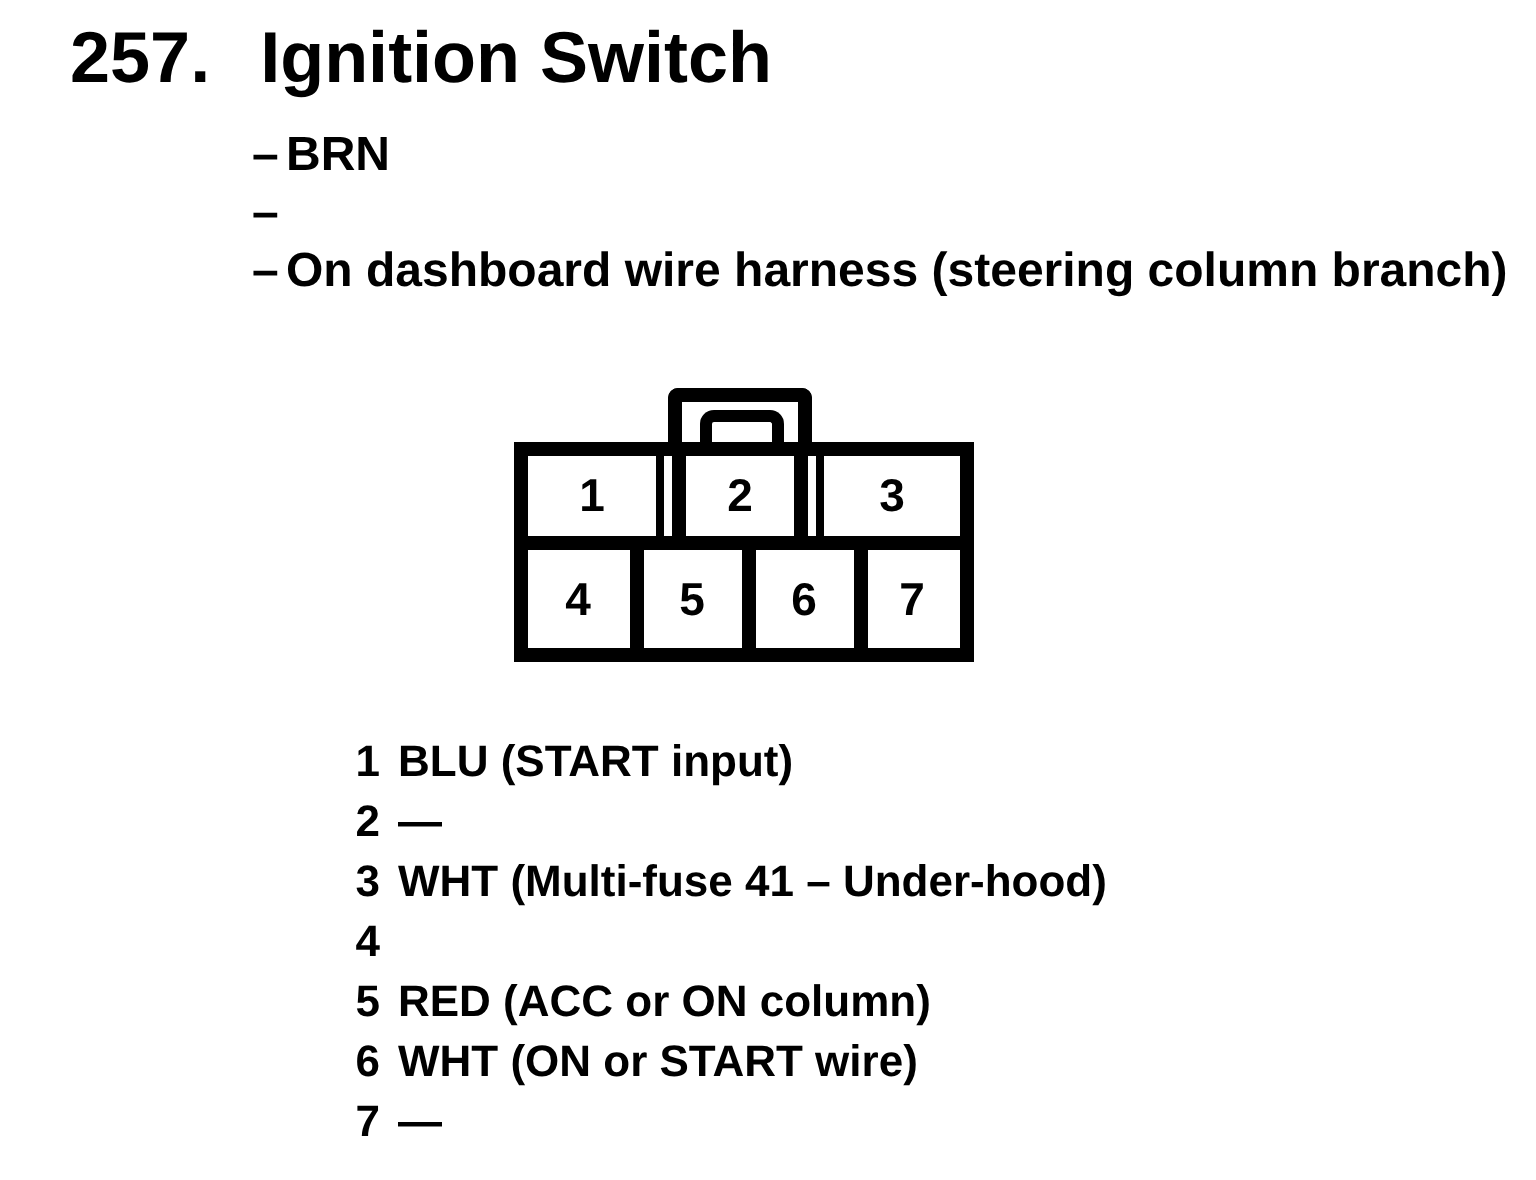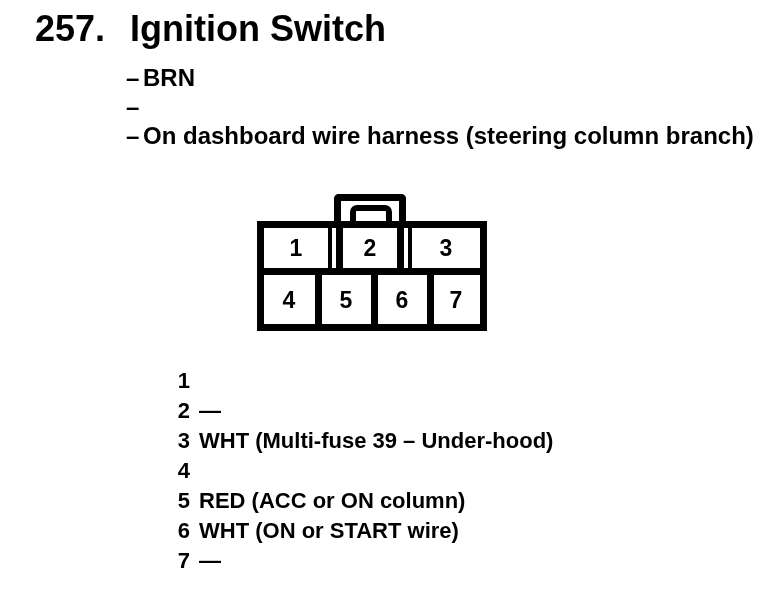--- a/index.html
+++ b/index.html
@@ -143,28 +143,29 @@
     <span class="cpin cp3">3</span>
     <span class="cpin cp4">4</span>
     <span class="cpin cp5">5</span>
     <span class="cpin cp6">6</span>
     <span class="cpin cp7">7</span>
   </div>
 
   <div class="pin-list">
     <div class="pin-row">
       <span class="pin-num">1</span>
+      <span class="pin-desc">BLU (START input)</span>
     </div>
     <div class="pin-row">
       <span class="pin-num">2</span>
       <span class="pin-desc">—</span>
     </div>
     <div class="pin-row">
       <span class="pin-num">3</span>
-      <span class="pin-desc">WHT (Multi-fuse 39 – Under-hood)</span>
+      <span class="pin-desc">WHT (Multi-fuse 41 – Under-hood)</span>
     </div>
     <div class="pin-row">
       <span class="pin-num">4</span>
     </div>
     <div class="pin-row">
       <span class="pin-num">5</span>
       <span class="pin-desc">RED (ACC or ON column)</span>
     </div>
     <div class="pin-row">
       <span class="pin-num">6</span>

